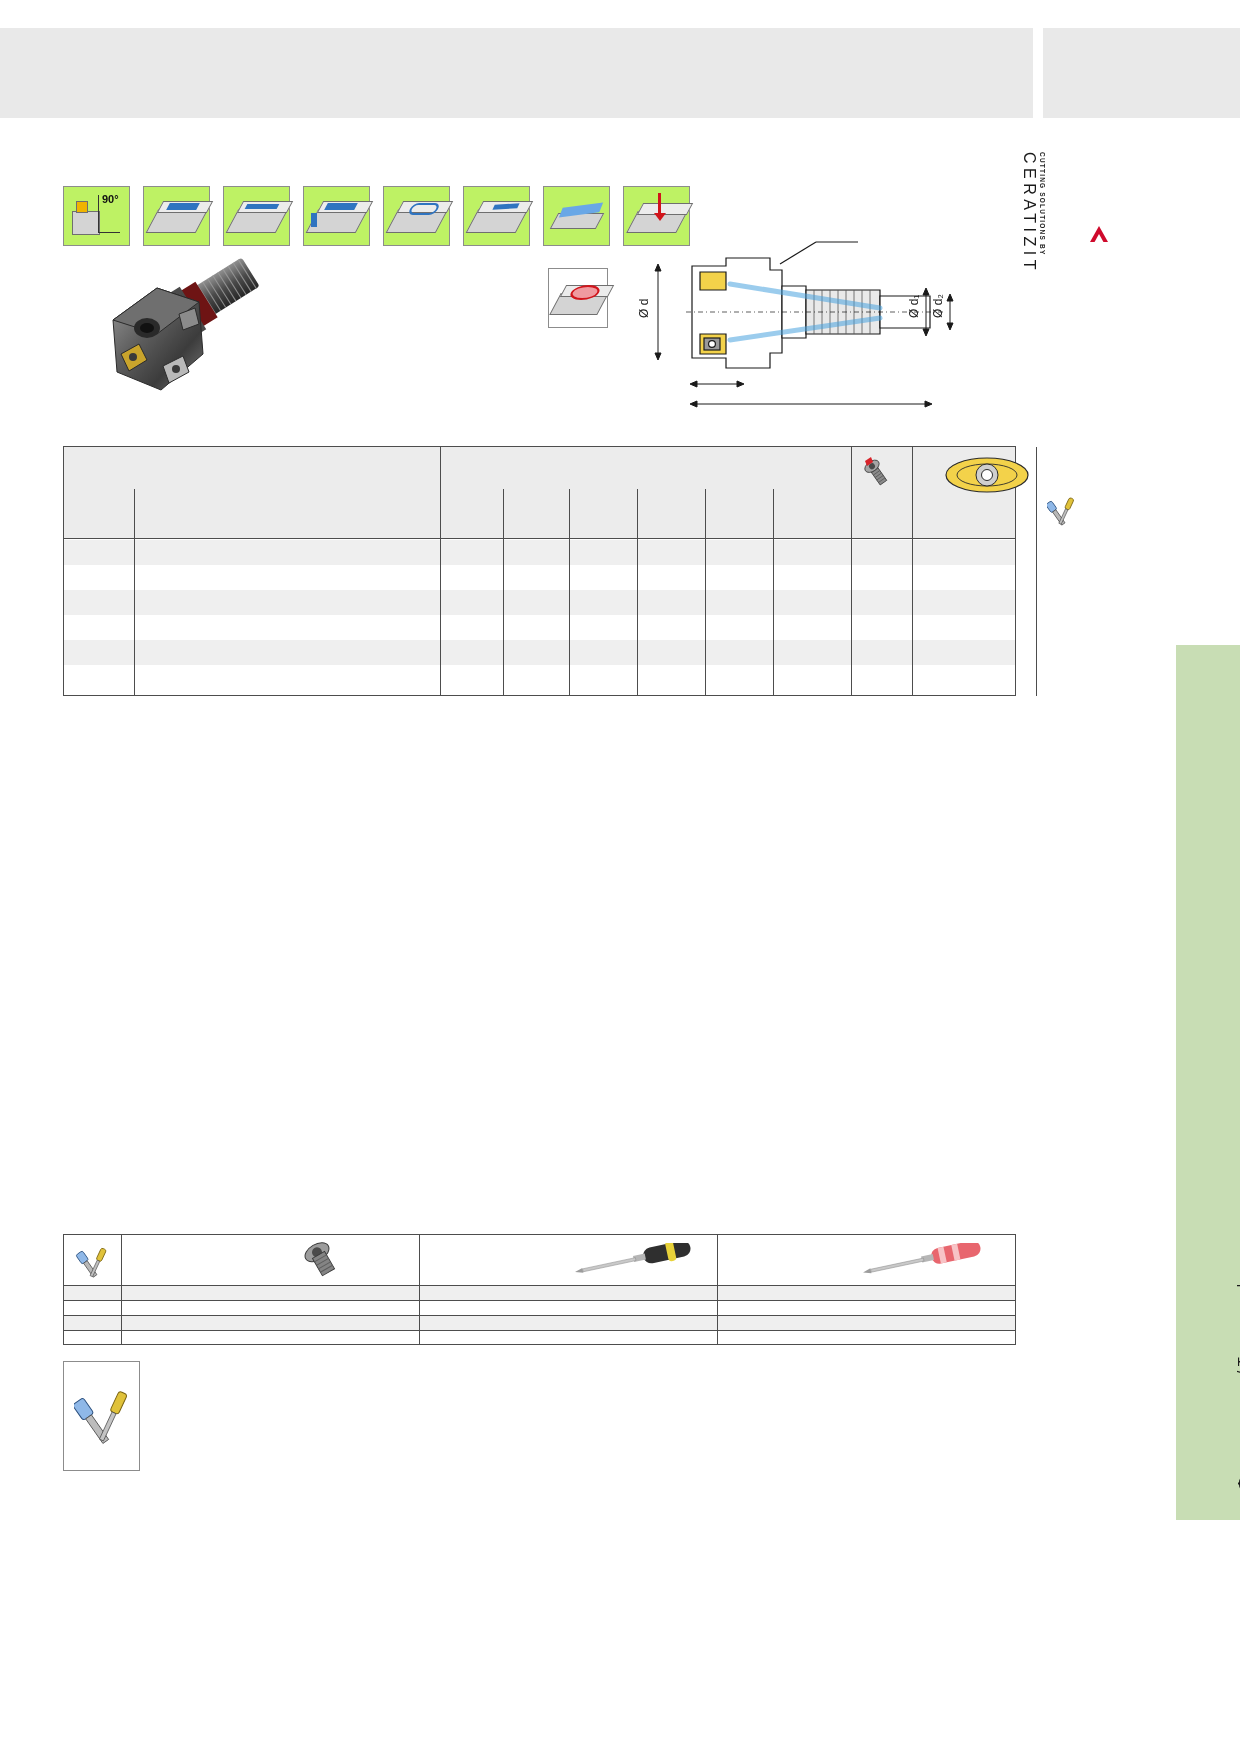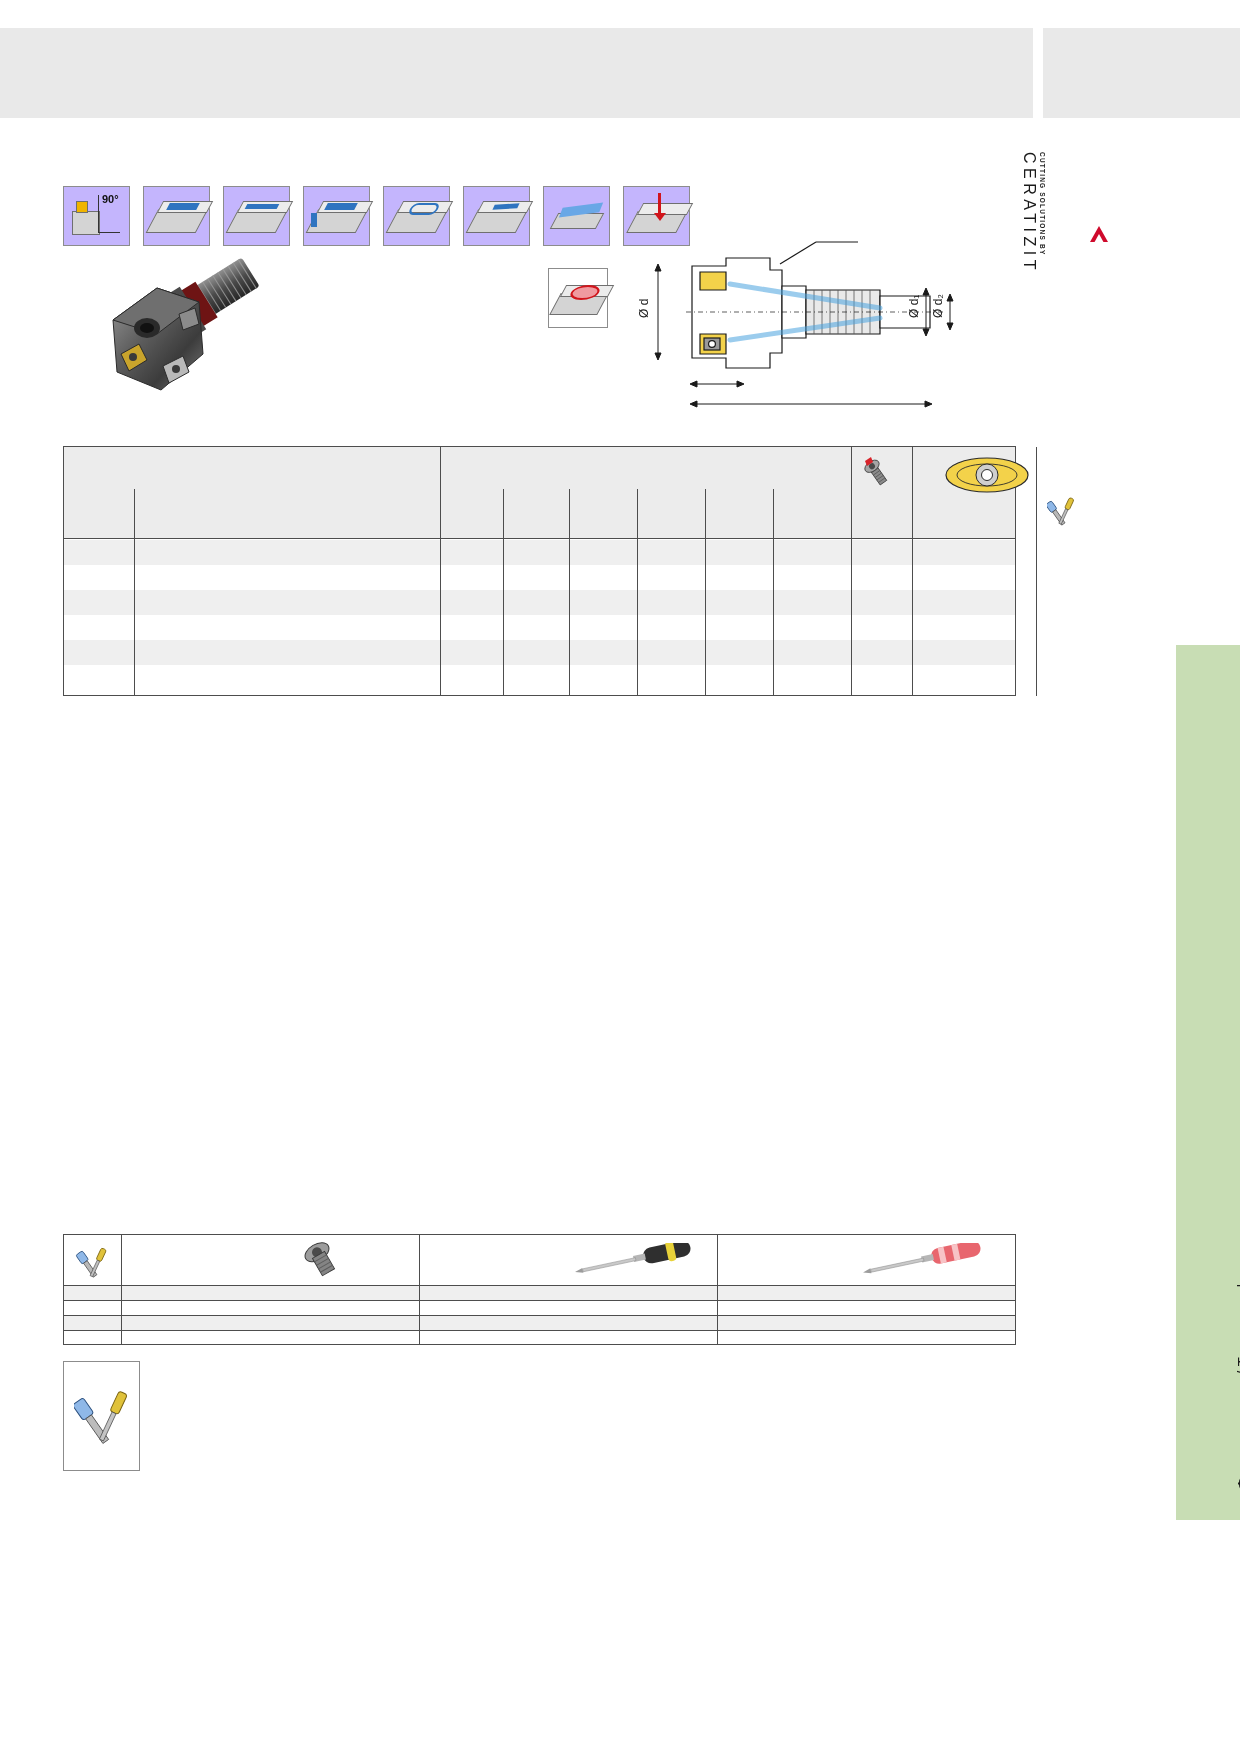--- a/index.html
+++ b/index.html
@@ -115,21 +115,21 @@
   .picto-row {
     position: absolute;
     left: 63px;
     top: 186px;
   }
   .picto {
     position: absolute;
     width: 67px;
     height: 60px;
     border: 1px solid #8c8c8c;
-    background: #c4b5fd;
+    background: #bef264;
     box-sizing: border-box;
   }
   .picto-second {
     position: absolute;
     left: 548px;
     top: 268px;
     width: 60px;
     height: 60px;
     border: 1px solid #8c8c8c;
     background: #ffffff;

